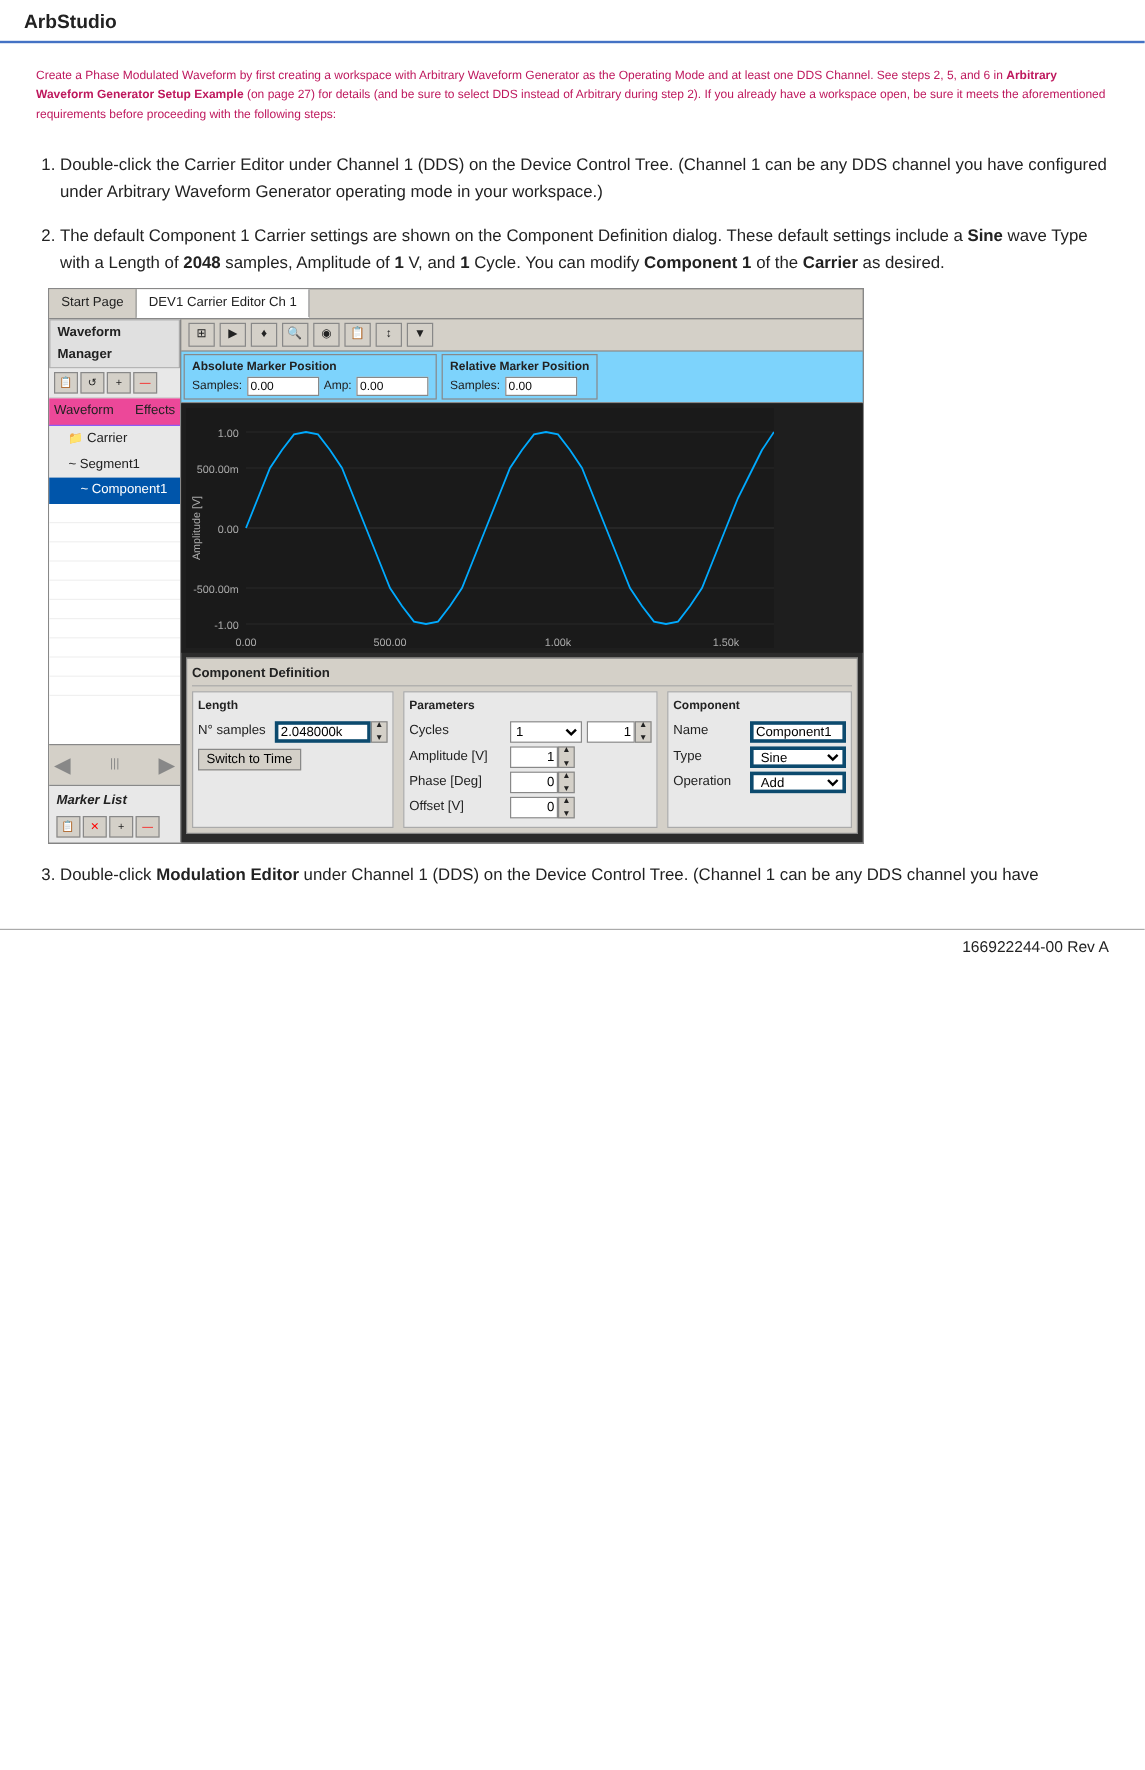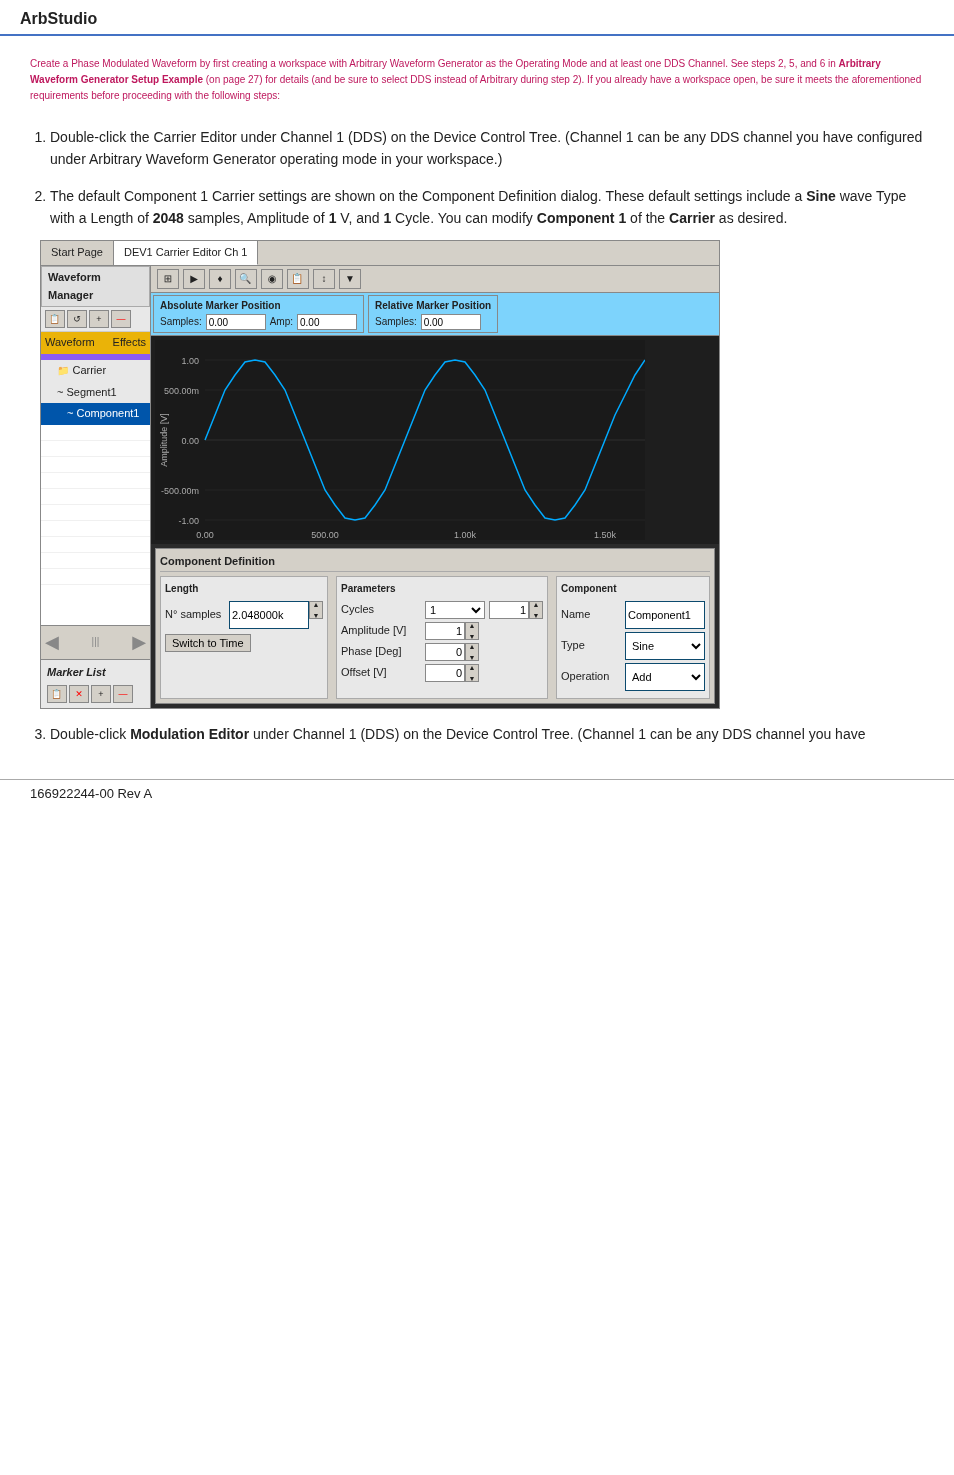--- a/index.html
+++ b/index.html
@@ -82,22 +82,22 @@
       display: flex; align-items: center; justify-content: center;
       font-size: 9px;
       cursor: pointer;
       color: #222;
     }
     .tree-header {
       display: flex;
       justify-content: space-between;
       padding: 2px 4px;
       font-size: 11px;
-      background: #eab308;
-      border-bottom: 6px solid #8b5cf6;
+      background: #ec4899;
+      border-bottom: 1px solid #8b5cf6;
     }
     .tree-item {
       padding: 2px 4px 2px 8px;
       font-size: 11px;
       display: flex;
       align-items: center;
       gap: 3px;
       cursor: pointer;
     }
     .tree-item.selected { background: #0078d7; color: #fff; }
@@ -213,22 +213,22 @@
     .comp-section {
       border: 1px solid #aaa;
       padding: 4px;
       font-size: 11px;
       background: #e8e8e8;
     }
     .comp-section-title { font-weight: bold; font-size: 10px; color: #222; margin-bottom: 4px; }
     .field-row { display: flex; align-items: center; gap: 4px; margin-bottom: 3px; font-size: 11px; }
     .field-label { min-width: 60px; font-size: 11px; color: #222; }
     .field-input {
-      height: 28px;
-      border: 1px solid #0c4a6e;
+      height: 18px;
+      border: 3px solid #0c4a6e;
       background: #fff;
       font-size: 11px;
       padding: 0 2px;
     }
     .field-input-wide { width: 80px; }
     .spin-btn {
       width: 14px; height: 18px;
       background: #d4d0c8;
       border: 1px solid #888;
       font-size: 9px;
@@ -263,21 +263,21 @@
     }
     .param-input-num {
       width: 40px;
       height: 18px;
       border: 1px solid #888;
       background: #fff;
       font-size: 11px;
       text-align: right;
       padding: 0 2px;
     }
-    .footer { display: flex; justify-content: flex-start; padding: 6px 30px; border-top: 1px solid #aaa; font-size: 13px; color: #222; }
+    .footer { display: flex; justify-content: flex-end; padding: 6px 30px; border-top: 1px solid #aaa; font-size: 13px; color: #222; }
 
     .page-num { font-size: 13px; }
     .page-rev { font-size: 13px; }
   </style>
 </head>
 <body>
 
 <div class="header">
   <span class="header-title">ArbStudio</span>
 </div>

